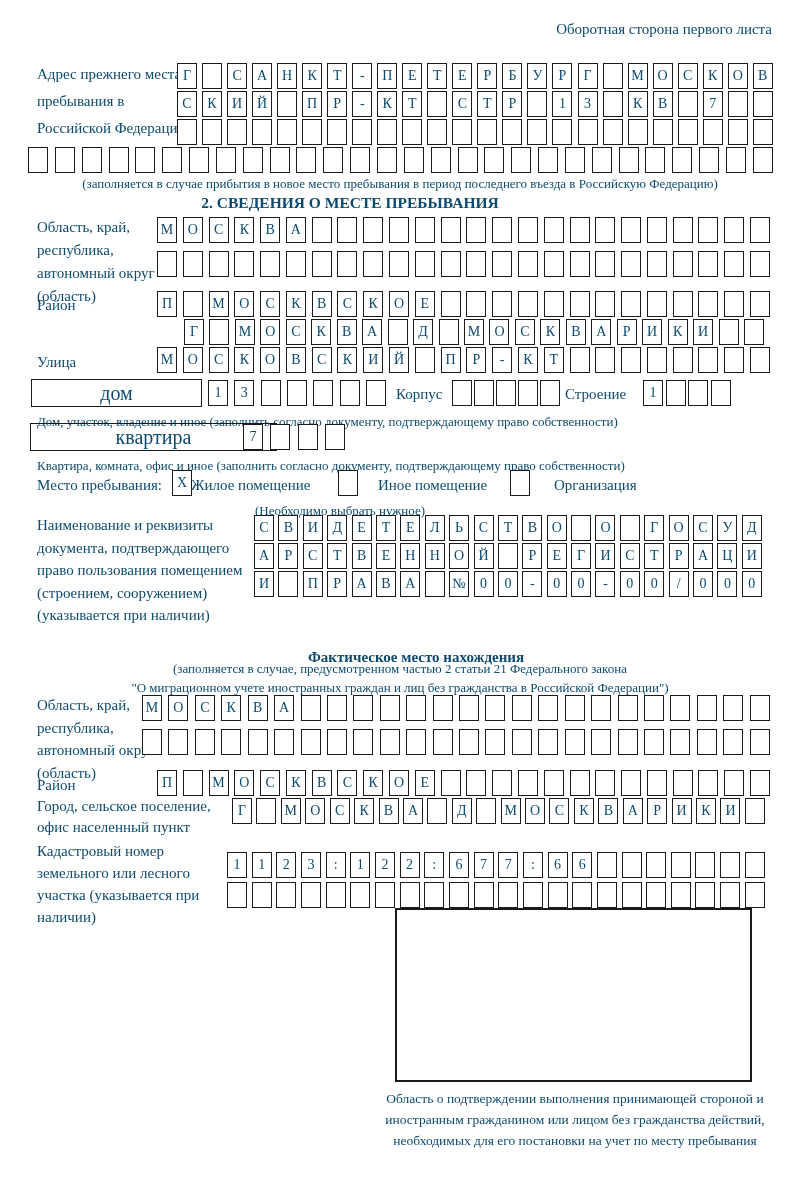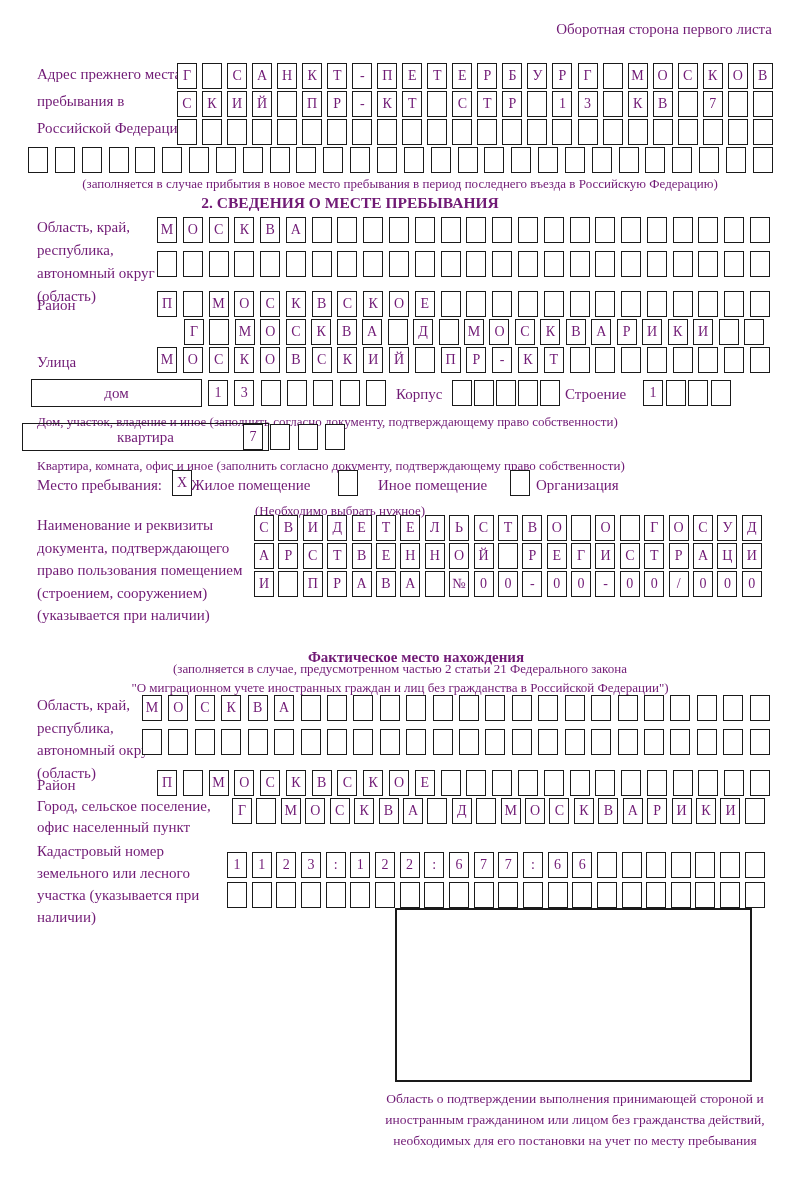--- a/index.html
+++ b/index.html
@@ -1,36 +1,36 @@
 <!DOCTYPE html>
 <html><head>
 <meta charset="utf-8">
 <style>
   html,body{margin:0;padding:0;background:#fff;}
   .page{
     position:relative;width:800px;height:1180px;background:#fff;
-    font-family:"Liberation Serif","DejaVu Serif",serif;color:#701a75;
+    font-family:"Liberation Serif","DejaVu Serif",serif;color:#0c4a6e;
     overflow:hidden;
   }
   .abs{position:absolute;}
   .lbl{font-size:15px;line-height:27px;}
   .lbl-tight{font-size:15px;line-height:23px;}
   .note{font-size:13px;line-height:18px;}
   .center{text-align:center;}
   .bold{font-weight:bold;}
   .cells{display:flex;justify-content:space-between;height:26px;}
   .cell{
     box-sizing:border-box;width:20px;height:26px;border:1.6px solid #1a1a1a;
     display:inline-flex;align-items:center;justify-content:center;
     font-size:14px;font-family:"Liberation Serif","DejaVu Serif",serif;
     background:#fff;flex:0 0 auto;
   }
   .widebox{
     box-sizing:border-box;border:1.6px solid #1a1a1a;height:28px;
-    display:flex;align-items:center;justify-content:center;font-size:15px;
+    display:flex;align-items:center;justify-content:center;font-size:20px;
   }
   .stamp{box-sizing:border-box;border:2px solid #1a1a1a;background:#fff;}
 </style>
 </head>
 <body>
 
 <div class="page">
 
   <div class="abs lbl" style="left:400px;top:16px;width:372px;text-align:right;">Оборотная сторона первого листа</div>
 
@@ -303,42 +303,42 @@
     </div>
   <div class="abs lbl" style="left:565px;top:381px;">Строение</div>
   <div class="abs cells" style="left:643px;top:380px;width:88px;">
       <span class="cell">1</span>
       <span class="cell"></span>
       <span class="cell"></span>
       <span class="cell"></span>
     </div>
   <div class="abs note" style="left:37px;top:413px;width:740px;">Дом, участок, владение и иное (заполнить согласно документу, подтверждающему право собственности)</div>
 
-  <div class="abs widebox" style="left:22px;top:423px;width:247px;">квартира</div>
+  <div class="abs widebox" style="left:30px;top:423px;width:247px;">квартира</div>
   <div class="abs cells" style="left:243px;top:424px;width:102px;">
       <span class="cell">7</span>
       <span class="cell"></span>
       <span class="cell"></span>
       <span class="cell"></span>
     </div>
   <div class="abs note" style="left:37px;top:457px;width:740px;">Квартира, комната, офис и иное (заполнить согласно документу, подтверждающему право собственности)</div>
 
   <div class="abs lbl" style="left:37px;top:472px;">Место пребывания:</div>
   <div class="abs cells" style="left:172px;top:470px;width:21px;">
       <span class="cell">X</span>
     </div>
   <div class="abs lbl" style="left:191px;top:472px;">Жилое помещение</div>
   <div class="abs cells" style="left:338px;top:470px;width:21px;">
       <span class="cell"></span>
     </div>
   <div class="abs lbl" style="left:378px;top:472px;">Иное помещение</div>
   <div class="abs cells" style="left:510px;top:470px;width:21px;">
       <span class="cell"></span>
     </div>
-  <div class="abs lbl" style="left:536px;top:472px;">Организация</div>
+  <div class="abs lbl" style="left:554px;top:472px;">Организация</div>
   <div class="abs note center" style="left:240px;top:502px;width:200px;">(Необходимо выбрать нужное)</div>
 
   <div class="abs" style="left:37px;top:514px;width:208px;font-size:15px;line-height:22.5px;">Наименование и реквизиты документа, подтверждающего право пользования помещением (строением, сооружением) (указывается при наличии)</div>
   <div class="abs cells" style="left:254px;top:515px;width:508px;">
       <span class="cell">С</span>
       <span class="cell">В</span>
       <span class="cell">И</span>
       <span class="cell">Д</span>
       <span class="cell">Е</span>
       <span class="cell">Т</span>

